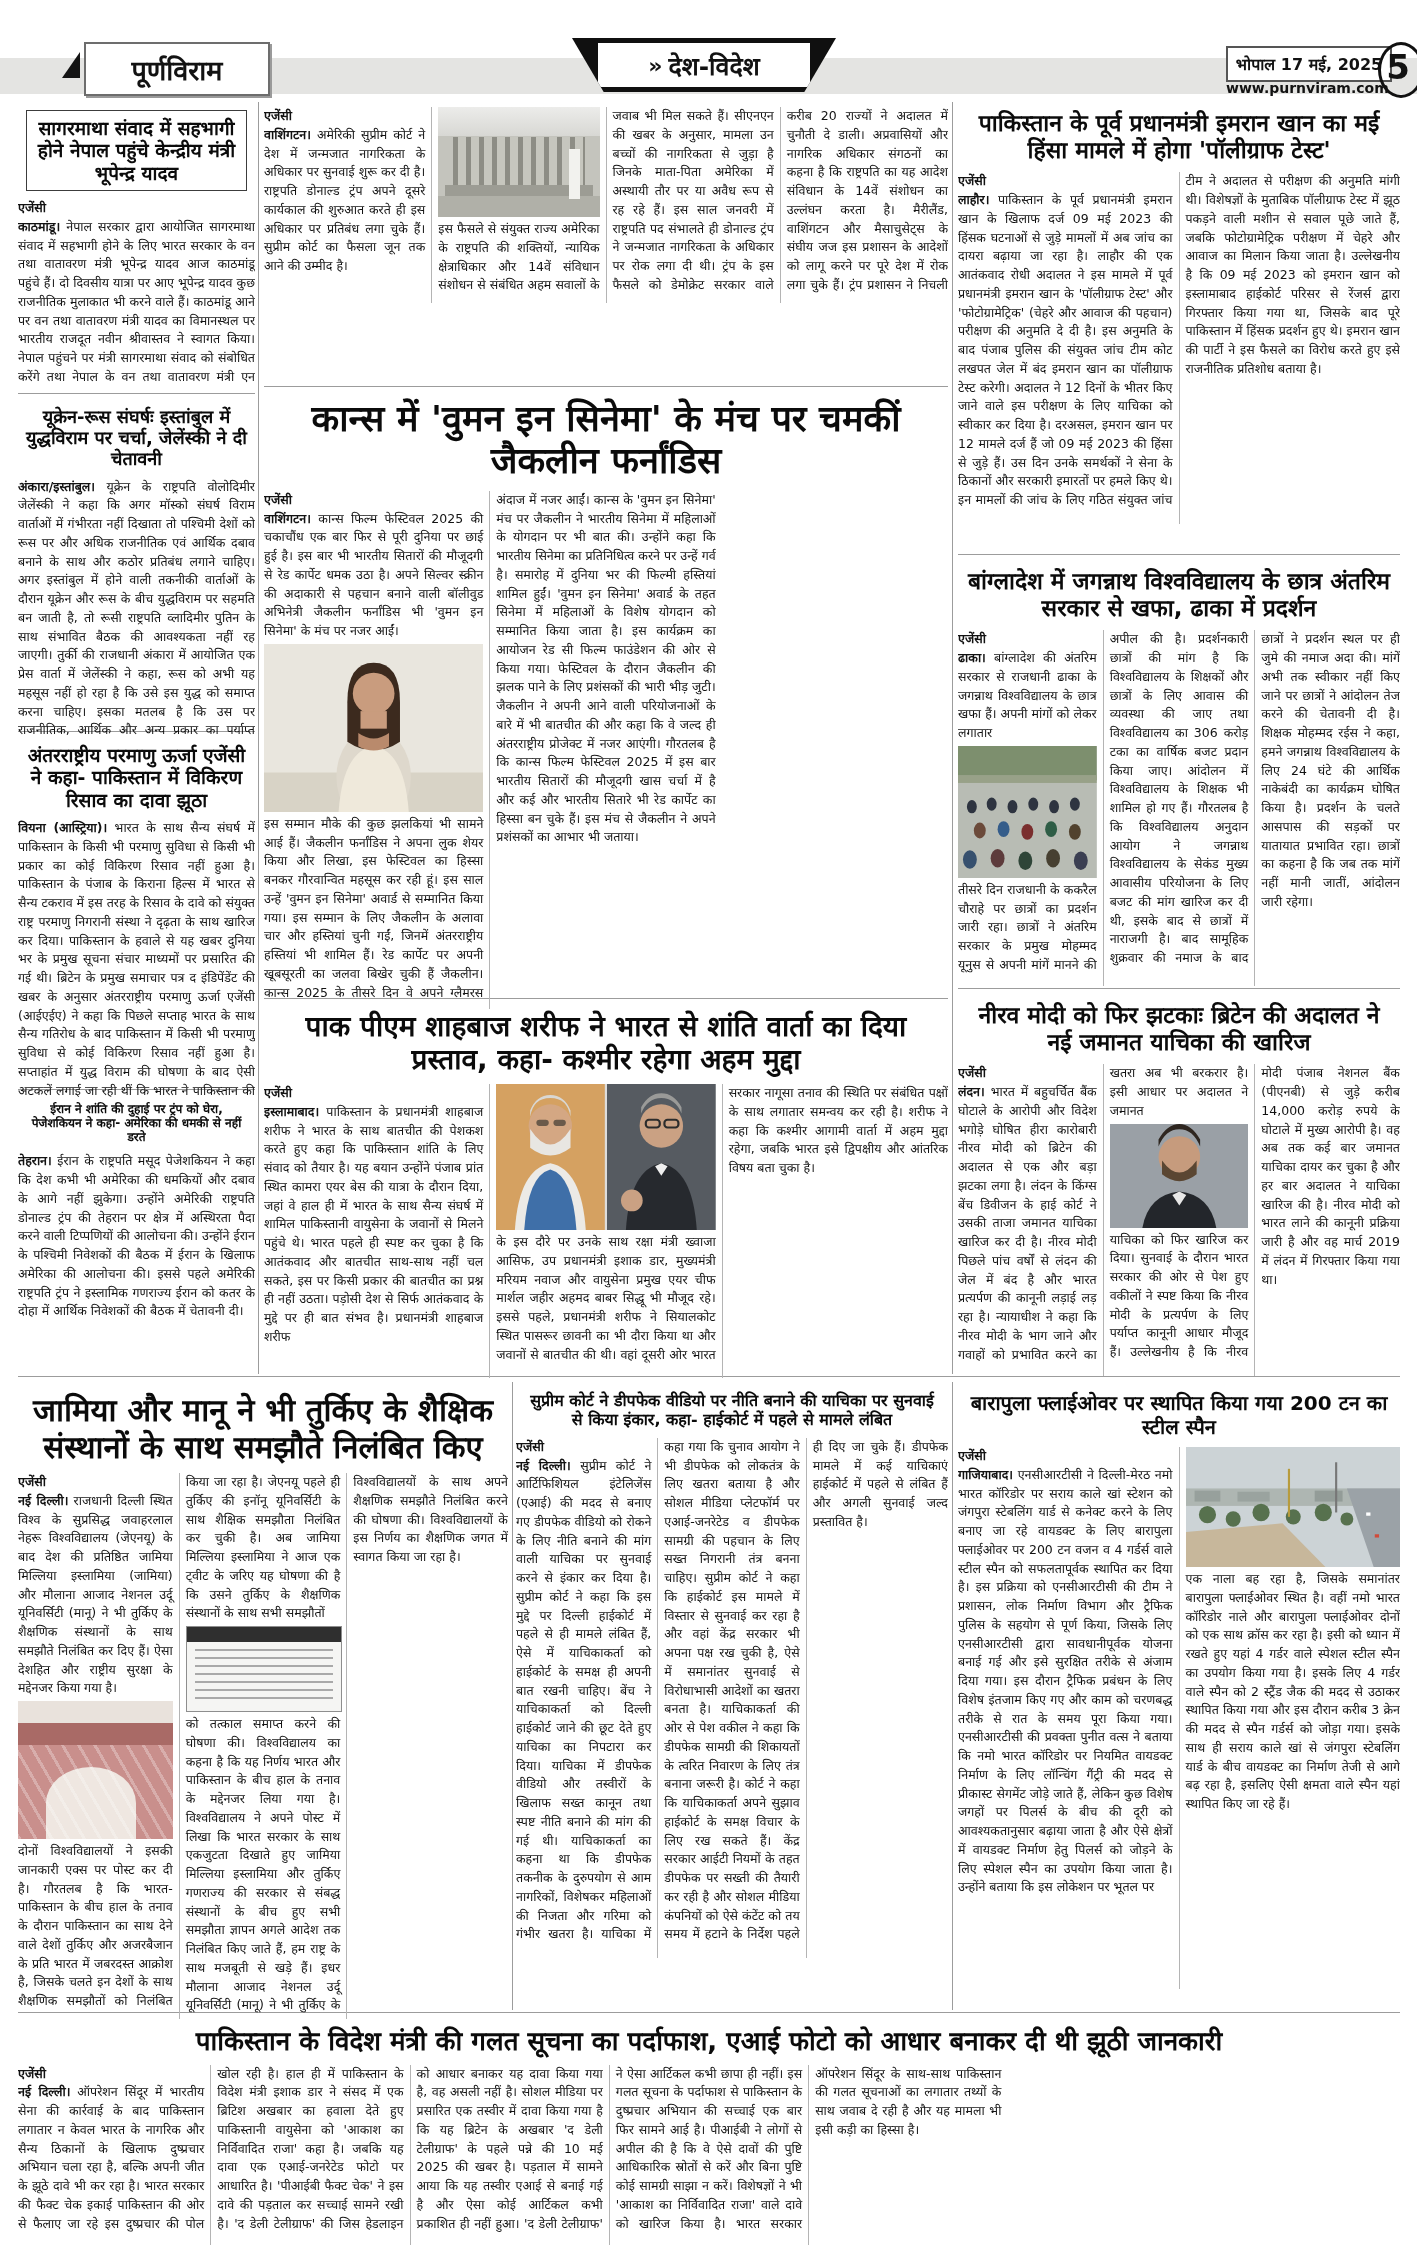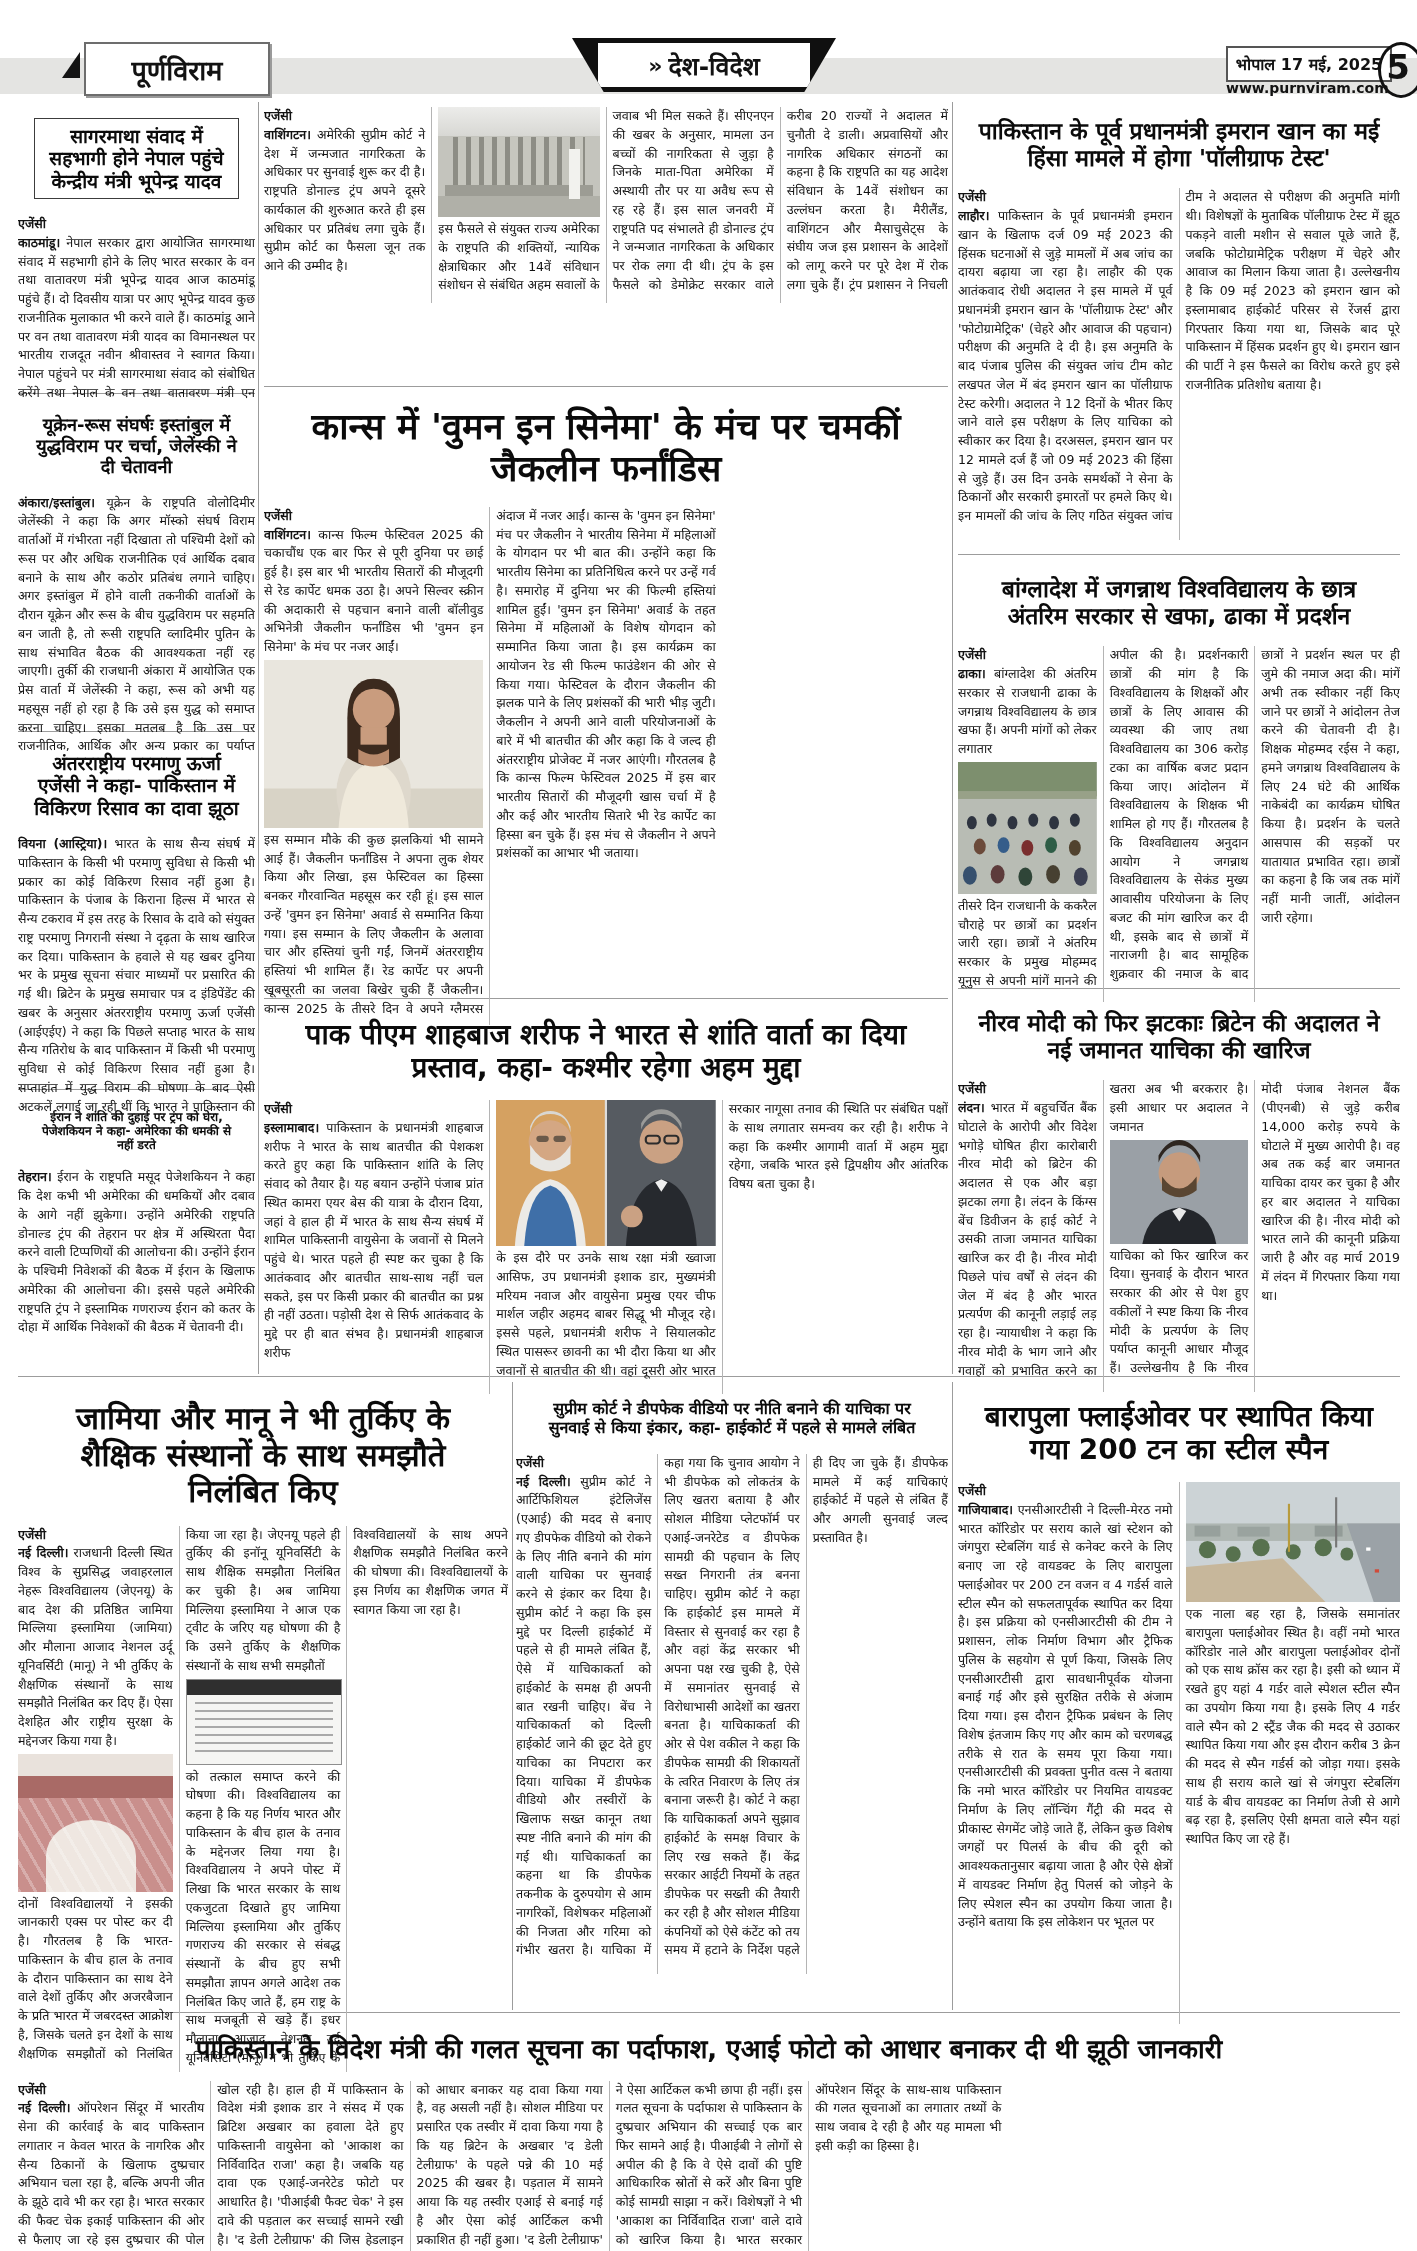--- a/index.html
+++ b/index.html
@@ -12,21 +12,21 @@
             display:flex;align-items:center;justify-content:center;font-weight:bold;font-size:27px;}
   .ribbon{background:#101010;clip-path:polygon(0 0,100% 0,88% 100%,12% 100%);}
   .ribbon-inner{position:absolute;left:26px;right:26px;top:5px;bottom:5px;background:#fff;
             display:flex;align-items:center;justify-content:center;gap:6px;font-weight:bold;font-size:25px;}
   .datebox{background:#fff;border:2px solid #555;display:flex;align-items:center;justify-content:center;
             font-weight:bold;font-size:16px;}
   .site{font-weight:bold;font-size:14px;text-align:center;}
   .pageno{font-weight:bold;font-size:34px;display:flex;align-items:center;justify-content:center;}
   .pageno-arc{border:3px solid #111;border-radius:50%;}
   
-  .hl{margin:16px;font-weight:bold;text-align:center;line-height:1.18;color:#0b0b0b;letter-spacing:0;}
+  .hl{margin:8px;font-weight:bold;text-align:center;line-height:1.18;color:#0b0b0b;letter-spacing:0;}
   .boxed{border:1.5px solid #3c3c3c;padding:6px 4px;}
   .cols{text-align:justify;font-size:12.5px;line-height:1.5;column-gap:13px;column-rule:1px solid #b4b4b4;
         column-fill:auto;overflow:hidden;margin-top:5px;}
   .c1{column-count:1}.c2{column-count:2}.c3{column-count:3}.c4{column-count:4}.c7{column-count:7}
   .by{display:block;font-weight:bold;font-size:12.5px;}
   .dl{font-weight:bold;}
   .ph{width:100%;break-inside:avoid;margin:3px 0;position:relative;overflow:hidden;background:#ddd;}
   .vr{background:#9c9c9c;width:1px;}
   .hrl{background:#9c9c9c;height:1px;}
   .tri{width:0;height:0;border-style:solid;}
@@ -262,21 +262,21 @@
   <article class="abs" style="left:516px;top:1384px;width:432px;height:624px">
     <h2 class="hl" style="font-size:16px">सुप्रीम कोर्ट ने डीपफेक वीडियो पर नीति बनाने की याचिका पर सुनवाई से किया इंकार, कहा- हाईकोर्ट में पहले से मामले लंबित</h2>
     <div class="cols c3" style="height:520px">
       <span class="by">एजेंसी</span>
       <span class="dl">नई दिल्ली।</span>
       <span>सुप्रीम कोर्ट ने आर्टिफिशियल इंटेलिजेंस (एआई) की मदद से बनाए गए डीपफेक वीडियो को रोकने के लिए नीति बनाने की मांग वाली याचिका पर सुनवाई करने से इंकार कर दिया है। सुप्रीम कोर्ट ने कहा कि इस मुद्दे पर दिल्ली हाईकोर्ट में पहले से ही मामले लंबित हैं, ऐसे में याचिकाकर्ता को हाईकोर्ट के समक्ष ही अपनी बात रखनी चाहिए। बेंच ने याचिकाकर्ता को दिल्ली हाईकोर्ट जाने की छूट देते हुए याचिका का निपटारा कर दिया। याचिका में डीपफेक वीडियो और तस्वीरों के खिलाफ सख्त कानून तथा स्पष्ट नीति बनाने की मांग की गई थी। याचिकाकर्ता का कहना था कि डीपफेक तकनीक के दुरुपयोग से आम नागरिकों, विशेषकर महिलाओं की निजता और गरिमा को गंभीर खतरा है। याचिका में कहा गया कि चुनाव आयोग ने भी डीपफेक को लोकतंत्र के लिए खतरा बताया है और सोशल मीडिया प्लेटफॉर्म पर एआई-जनरेटेड व डीपफेक सामग्री की पहचान के लिए सख्त निगरानी तंत्र बनना चाहिए। सुप्रीम कोर्ट ने कहा कि हाईकोर्ट इस मामले में विस्तार से सुनवाई कर रहा है और वहां केंद्र सरकार भी अपना पक्ष रख चुकी है, ऐसे में समानांतर सुनवाई से विरोधाभासी आदेशों का खतरा बनता है। याचिकाकर्ता की ओर से पेश वकील ने कहा कि डीपफेक सामग्री की शिकायतों के त्वरित निवारण के लिए तंत्र बनाना जरूरी है। कोर्ट ने कहा कि याचिकाकर्ता अपने सुझाव हाईकोर्ट के समक्ष विचार के लिए रख सकते हैं। केंद्र सरकार आईटी नियमों के तहत डीपफेक पर सख्ती की तैयारी कर रही है और सोशल मीडिया कंपनियों को ऐसे कंटेंट को तय समय में हटाने के निर्देश पहले ही दिए जा चुके हैं। डीपफेक मामले में कई याचिकाएं हाईकोर्ट में पहले से लंबित हैं और अगली सुनवाई जल्द प्रस्तावित है।</span>
     </div>
   </article>
 
   <article class="abs" style="left:958px;top:1384px;width:442px;height:624px">
-    <h2 class="hl" style="font-size:28px">बारापुला फ्लाईओवर पर स्थापित किया गया 200 टन का स्टील स्पैन</h2>
+    <h2 class="hl" style="font-size:20px">बारापुला फ्लाईओवर पर स्थापित किया गया 200 टन का स्टील स्पैन</h2>
     <div class="cols c2" style="height:542px">
       <span class="by">एजेंसी</span>
       <span class="dl">गाजियाबाद।</span>
       <span>एनसीआरटीसी ने दिल्ली-मेरठ नमो भारत कॉरिडोर पर सराय काले खां स्टेशन को जंगपुरा स्टेबलिंग यार्ड से कनेक्ट करने के लिए बनाए जा रहे वायडक्ट के लिए बारापुला फ्लाईओवर पर 200 टन वजन व 4 गर्डर्स वाले स्टील स्पैन को सफलतापूर्वक स्थापित कर दिया है। इस प्रक्रिया को एनसीआरटीसी की टीम ने प्रशासन, लोक निर्माण विभाग और ट्रैफिक पुलिस के सहयोग से पूर्ण किया, जिसके लिए एनसीआरटीसी द्वारा सावधानीपूर्वक योजना बनाई गई और इसे सुरक्षित तरीके से अंजाम दिया गया। इस दौरान ट्रैफिक प्रबंधन के लिए विशेष इंतजाम किए गए और काम को चरणबद्ध तरीके से रात के समय पूरा किया गया। एनसीआरटीसी की प्रवक्ता पुनीत वत्स ने बताया कि नमो भारत कॉरिडोर पर नियमित वायडक्ट निर्माण के लिए लॉन्चिंग गैंट्री की मदद से प्रीकास्ट सेगमेंट जोड़े जाते हैं, लेकिन कुछ विशेष</span>
       <span>जगहों पर पिलर्स के बीच की दूरी को आवश्यकतानुसार बढ़ाया जाता है और ऐसे क्षेत्रों में वायडक्ट निर्माण हेतु पिलर्स को जोड़ने के लिए स्पेशल स्पैन का उपयोग किया जाता है। उन्होंने बताया कि इस लोकेशन पर भूतल पर</span>
       <div class="ph" style="height:120px">
         <svg width="100%" height="100%" viewBox="0 0 200 110" preserveAspectRatio="none">
           <rect width="200" height="110" fill="#ccd3d6"></rect>
           <rect y="38" width="200" height="16" fill="#aeb6b2"></rect>
           <rect x="8" y="40" width="24" height="10" fill="#97a09c"></rect>

